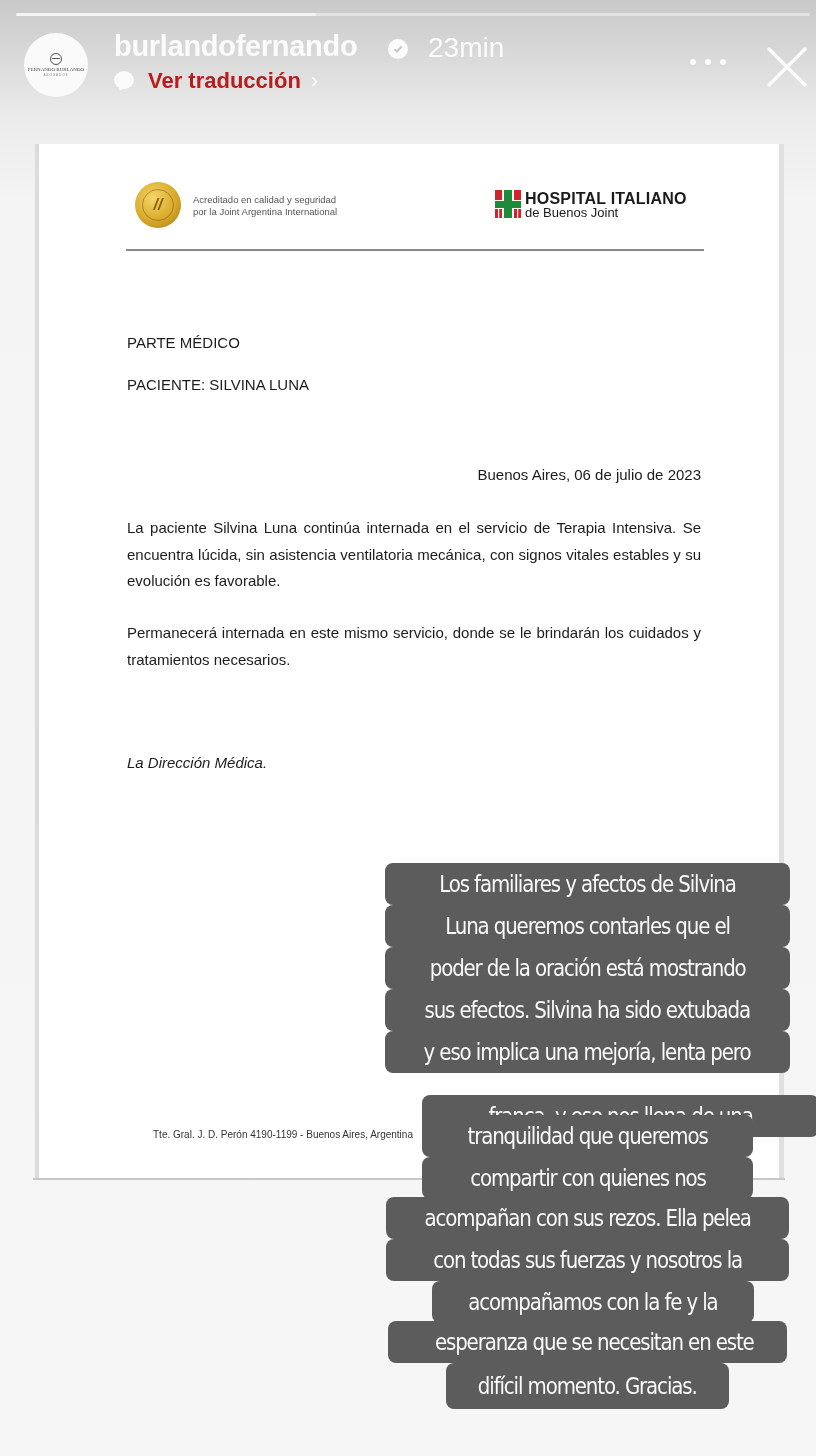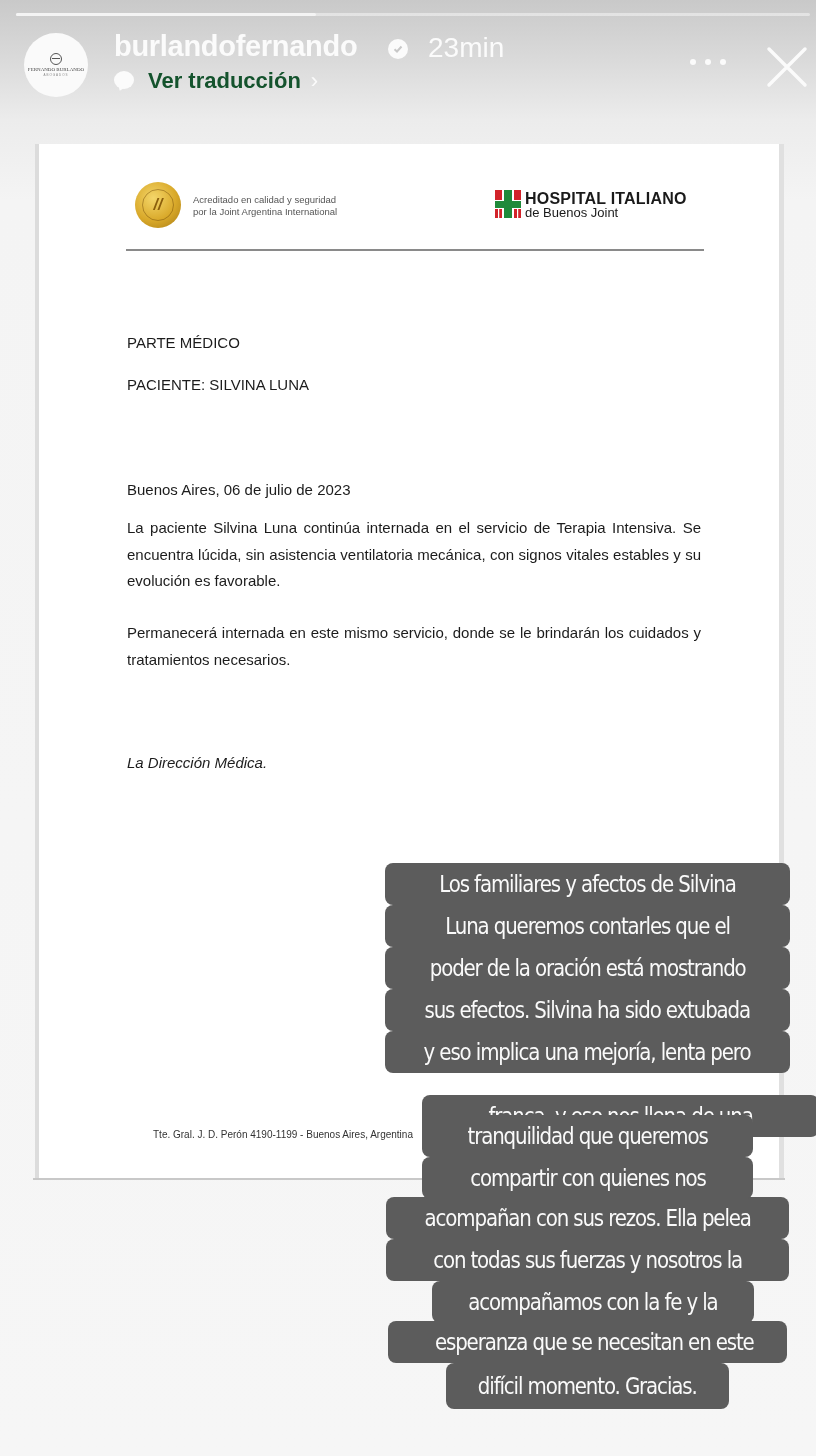--- a/index.html
+++ b/index.html
@@ -54,21 +54,21 @@
   .translate-row { position: absolute; left: 114px; top: 38px; height: 26px; display: flex; align-items: center; }
   .translate-icon { width: 22px; height: 20px; position: relative; margin-right: 12px; }
   .translate-icon .bubble {
     position: absolute; left: 0; top: 0; width: 20px; height: 18px; border-radius: 50%; background: #fbfbfb;
   }
   .translate-icon .tail {
     position: absolute; left: 2px; top: 13px; width: 0; height: 0;
     border-left: 5px solid transparent; border-right: 5px solid transparent; border-top: 7px solid #fbfbfb;
     transform: rotate(20deg);
   }
-  .translate-label { font-size: 22px; color: #14532d; font-weight: bold; }
+  .translate-label { font-size: 22px; color: #b91c1c; font-weight: bold; }
   .translate-chevron { font-size: 22px; color: #fbfbfb; margin-left: 10px; }
 
   .more-btn {
     position: absolute; left: 690px; top: 22px; width: 36px; height: 20px;
     display: flex; align-items: center; justify-content: space-between; cursor: pointer;
   }
   .more-btn span { width: 6px; height: 6px; border-radius: 50%; background: #fbfbfb; display: block; }
   .close-btn { position: absolute; left: 764px; top: 14px; width: 46px; height: 46px; cursor: pointer; }
 
   
@@ -101,21 +101,21 @@
   }
   .hosp-sub { position: absolute; left: 390px; top: 26px; font-size: 13px; color: #1a1a1a; line-height: 14px; }
   .doc-rule { position: absolute; left: 87px; top: 105px; width: 578px; height: 2px; background: #8a8a8a; }
 
   .doc-body {
     position: absolute; left: 88px; width: 574px;
     font-family: "Liberation Sans", sans-serif; color: #1c1c1c; font-size: 15px;
   }
   .title1 { top: 190px; }
   .title2 { top: 216px; margin-top: 16px; }
-  .date-line { top: 337px; }
+  .date-line { top: 322px; text-align: right; }
   .para { text-align: justify; line-height: 26.5px; }
   .para1 { top: 371px; }
   .para2 { top: 476px; }
   .signature { top: 610px; font-style: italic; }
   .footer-addr { position: absolute; left: 114px; top: 985px; font-size: 10px; color: #333; white-space: nowrap; }
 
   
   .caption { position: absolute; left: 0; top: 0; width: 816px; height: 1456px; pointer-events: none; }
   .cap-line {
     position: absolute; height: 42px; background: #5c5c5c; border-radius: 8px;

